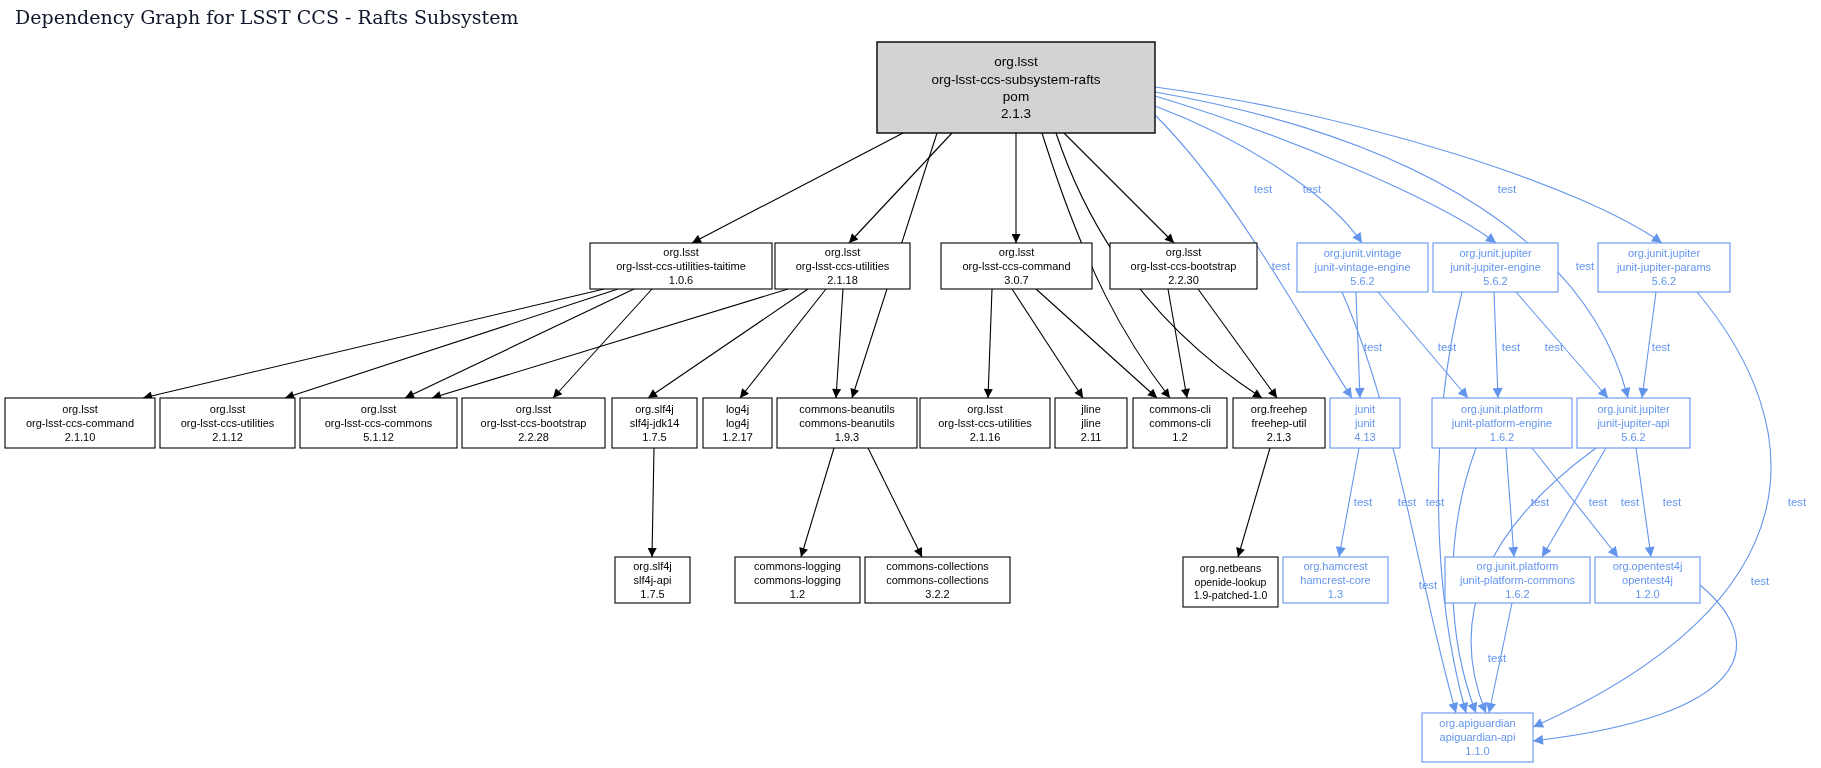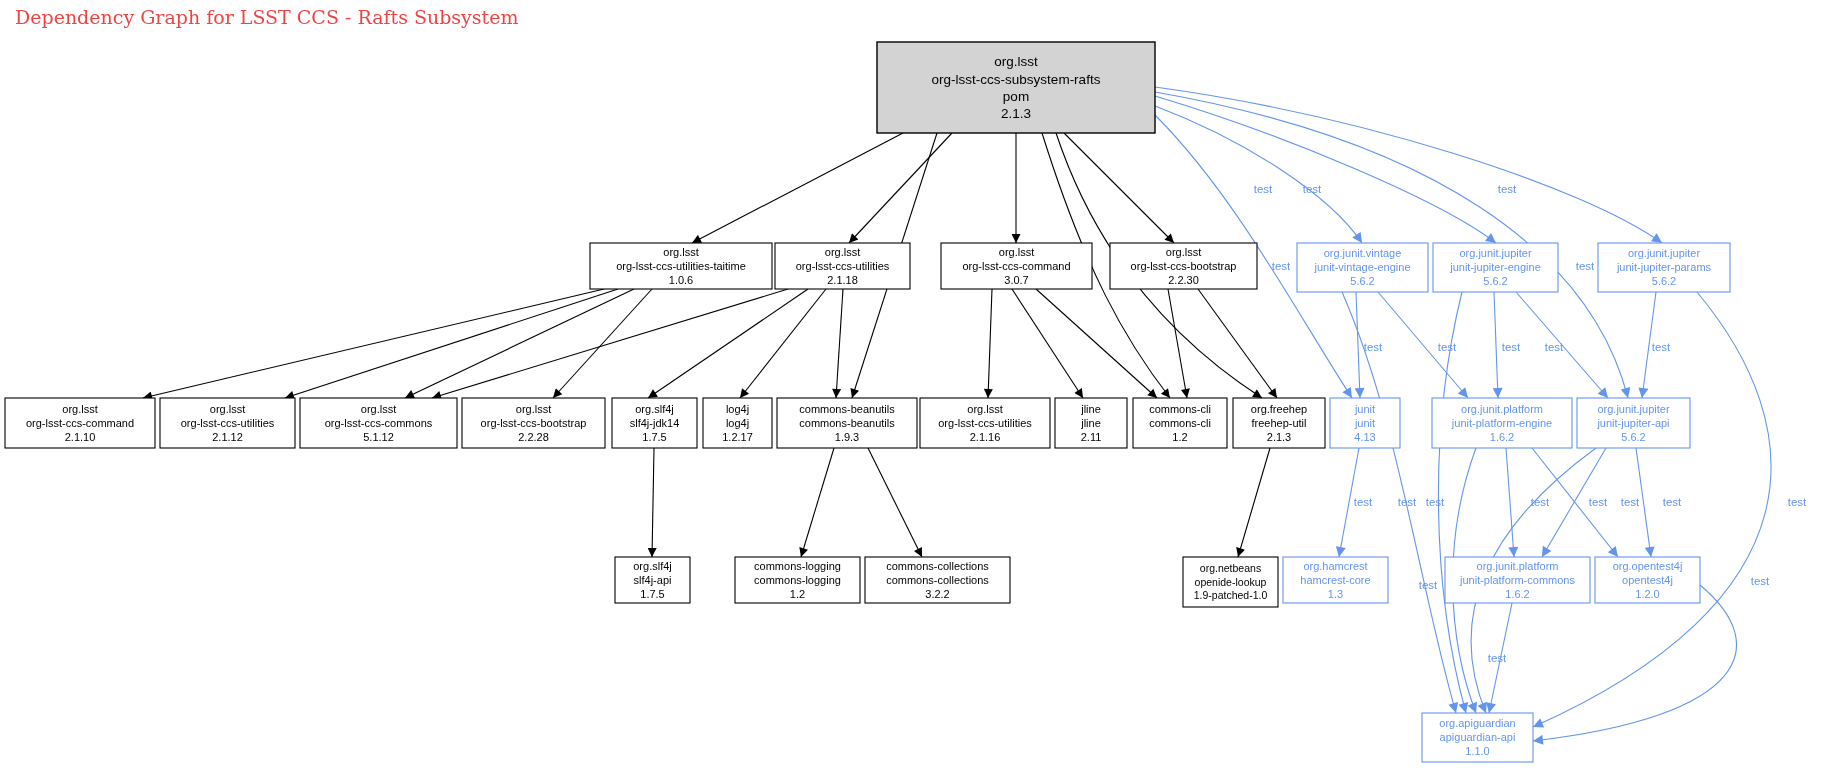--- a/index.html
+++ b/index.html
@@ -1,20 +1,20 @@
 <!DOCTYPE html>
 <html><head>
 <meta charset="utf-8">
 <style>
   html,body{margin:0;padding:0;background:#ffffff;}
   body{width:1821px;height:768px;overflow:hidden;font-family:"Liberation Sans",sans-serif;}
   .page-title{
     position:absolute;left:15px;top:6px;
     font-family:"DejaVu Serif","Liberation Serif",serif;
-    font-size:19px;color:#ef4444;white-space:nowrap;
+    font-size:19px;color:#0f172a;white-space:nowrap;
   }
   svg{position:absolute;left:0;top:0;}
   text{font-family:"Liberation Sans",sans-serif;}
 </style>
 </head>
 <body>
 
 <div class="page-title">Dependency Graph for LSST CCS - Rafts Subsystem</div>
 
 <svg width="1821" height="768" viewBox="0 0 1821 768">

